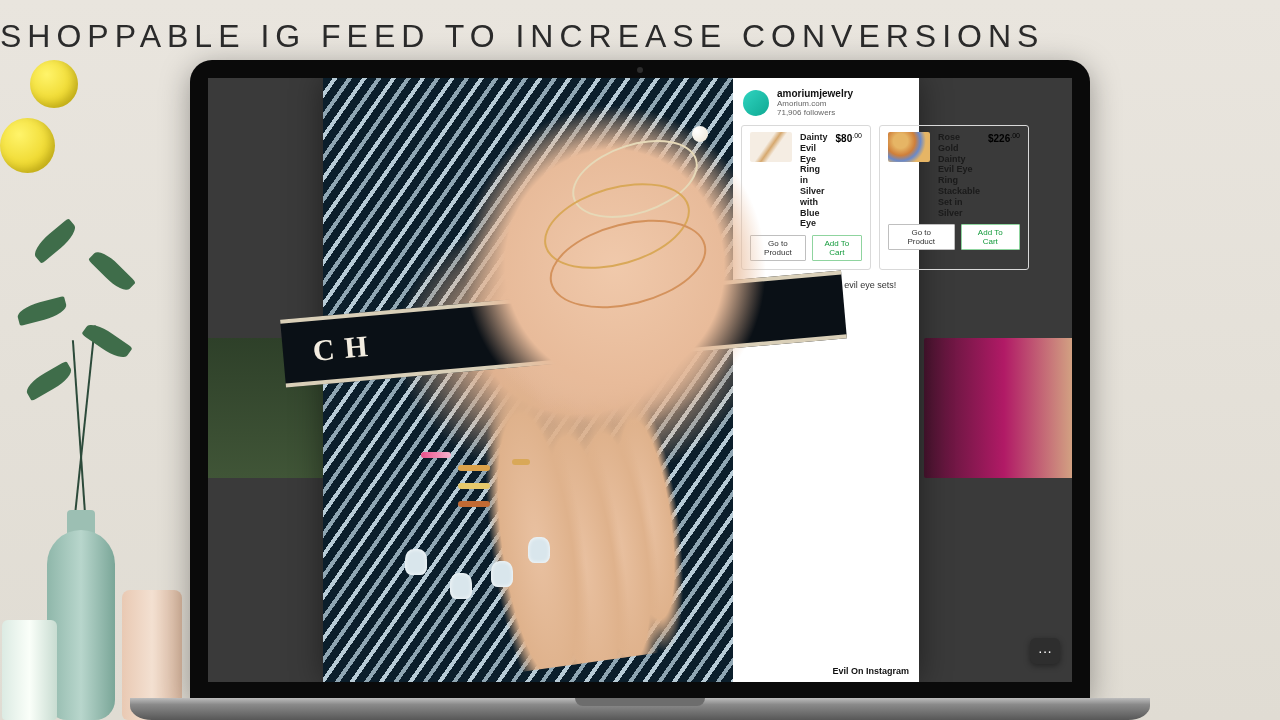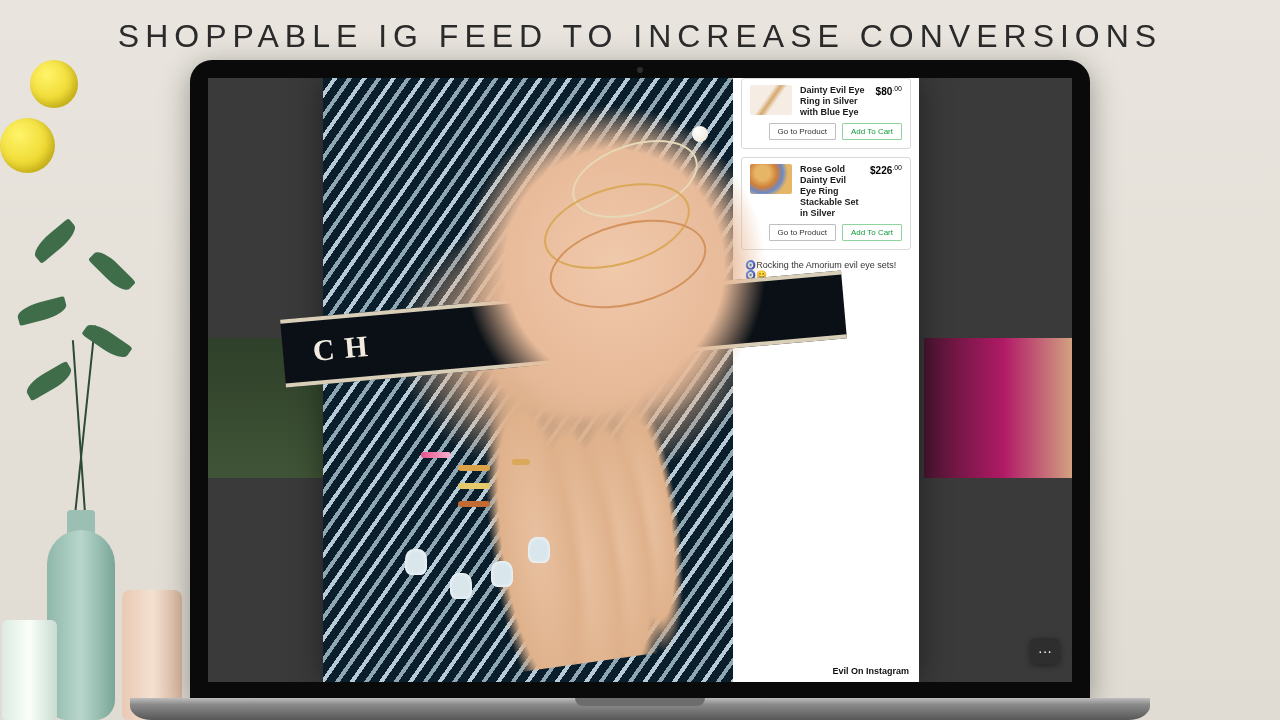--- a/index.html
+++ b/index.html
@@ -10,21 +10,21 @@
     background: linear-gradient(to bottom, #e9e5de 0%, #e0dcd3 100%);
     font-family: -apple-system, BlinkMacSystemFont, "Segoe UI", Arial, sans-serif;
     position: relative;
   }
 
   
   .headline {
     position: absolute;
     top: 18px;
     left: 0; right: 0;
-    text-align: center;
+    text-align: left;
     font-size: 32px;
     letter-spacing: 6px;
     font-weight: 400;
     color: #2b2b2b;
   }
 
   
   .deco-vase {
     position: absolute;
     left: 12px;
@@ -242,21 +242,21 @@
   }
   .avatar {
     width: 26px; height:26px;
     border-radius:50%;
     background: linear-gradient(135deg,#2fd4c0,#0fa993);
   }
   .profile-text .uname { font-weight:700; font-size:10px; color:#111; }
   .profile-text .site  { font-size:8px; color:#666; }
   .profile-text .flw   { font-size:8px; color:#666; }
 
-  .products { padding: 0 8px; display:flex; flex-direction:column; gap:8px; }
+  .products { padding: 0 8px; display:flex; flex-direction:row; gap:8px; }
   .product-card {
     border: 1px solid #d9d9d9;
     border-radius: 3px;
     padding: 6px 8px 8px 8px;
     display:flex;
     flex-direction: column;
     gap:6px;
   }
   .product-top { display:flex; gap:8px; align-items:flex-start; }
   .product-thumb {
@@ -354,20 +354,28 @@
             <div class="bracelet b2"></div>
             <div class="bracelet b3"></div>
           <div class="pearl"></div>
           <div class="ring r1"></div>
             <div class="ring r2"></div>
             <div class="ring r3"></div>
             <div class="ring r4"></div>
             <div class="ring r5"></div>
         </div>
         <div class="popup-side">
+          <div class="profile">
+            <div class="avatar"></div>
+            <div class="profile-text">
+              <div class="uname">amoriumjewelry</div>
+              <div class="site">Amorium.com</div>
+              <div class="flw">71,906 followers</div>
+            </div>
+          </div>
 
           <div class="products">
             <div class="product-card">
               <div class="product-top">
                 <div class="product-thumb tb1"></div>
                 <div class="product-title">Dainty Evil Eye Ring in Silver with Blue Eye</div>
                 <div class="product-price"><span>$80</span><sup>.00</sup></div>
               </div>
               <div class="product-actions">
                 <button class="btn">Go to Product</button>

